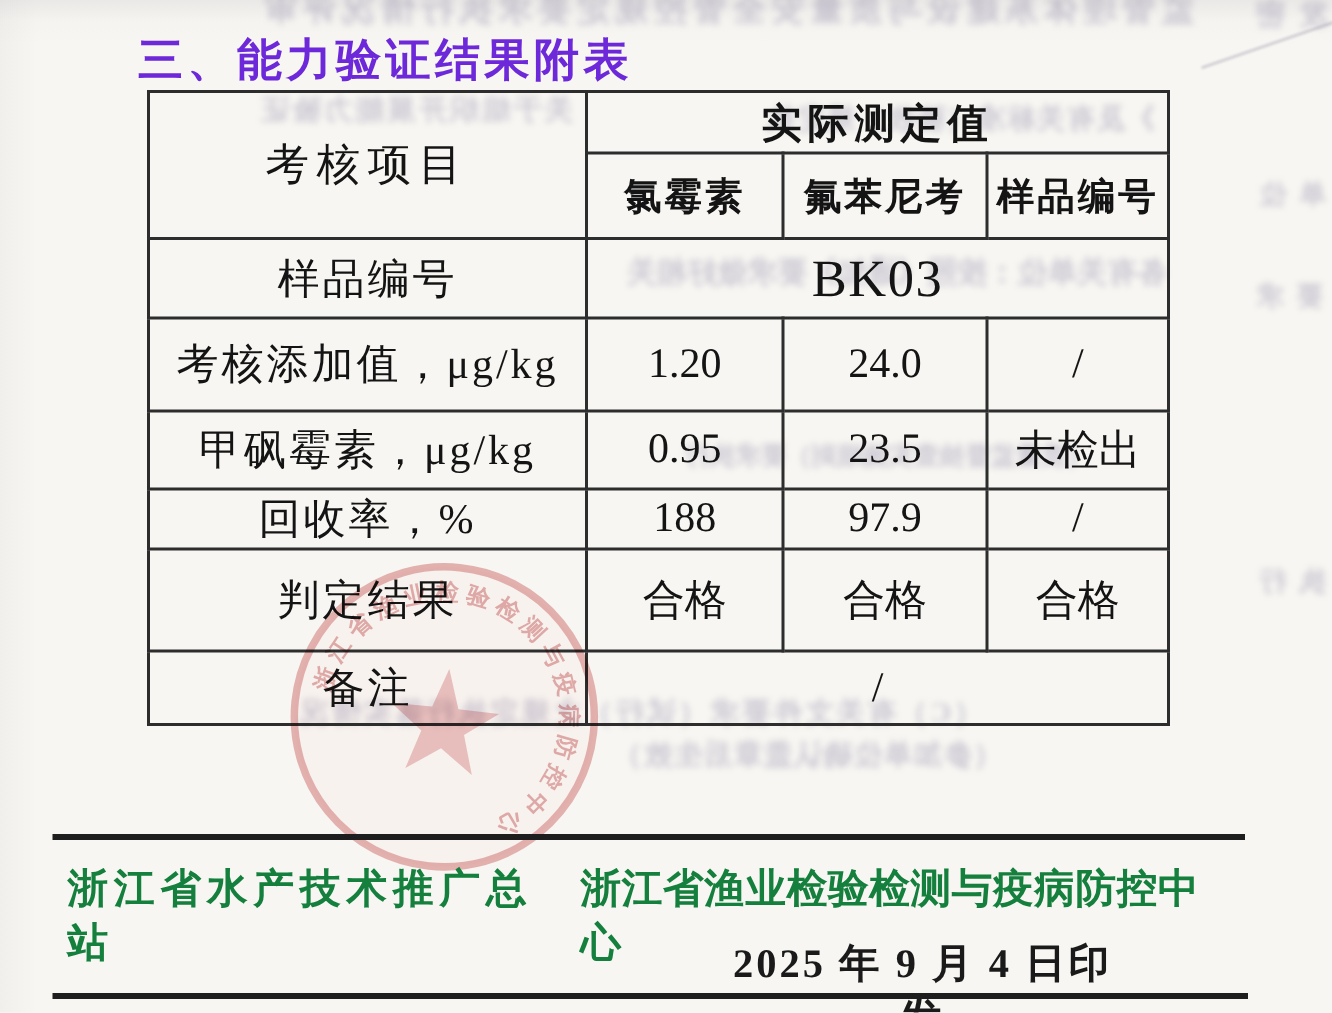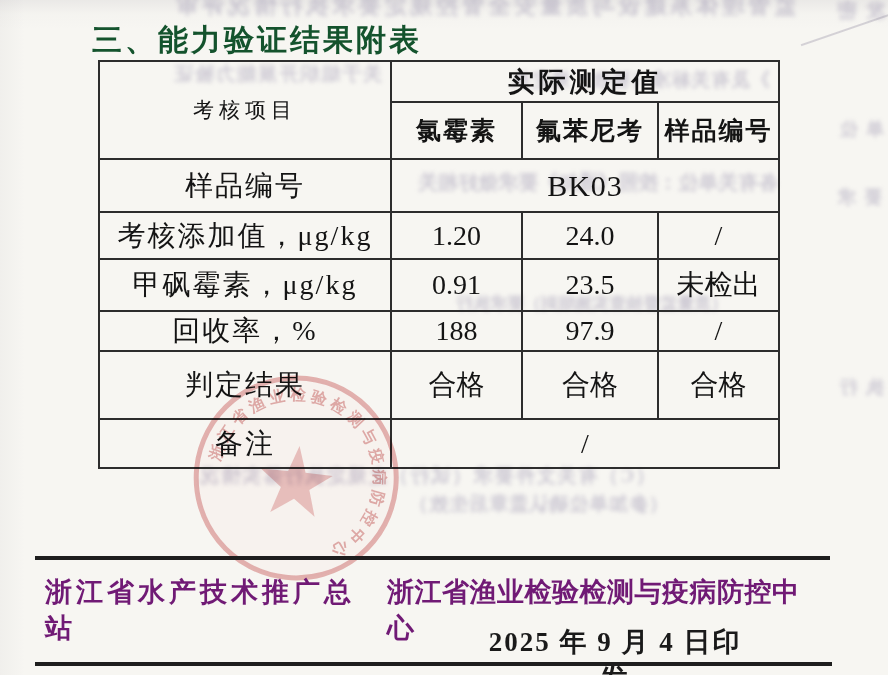--- a/index.html
+++ b/index.html
@@ -11,48 +11,48 @@
       #f7f6f2;
     font-family:"Liberation Serif", serif;
     color:#161616;
   }
   .abs{position:absolute;}
 
   
   .section-title{
     left:92px;top:20px;
     font-family:Liberation Serif, serif;
-    font-size:30px;font-weight:700;letter-spacing:3px;color:#14532d;
+    font-size:30px;font-weight:700;letter-spacing:3px;color:#6d28d9;
   }
 
   
   .results-table{
     left:98px;top:60px;width:680px;
     border-collapse:collapse;table-layout:fixed;
     font-size:28px;color:#141414;
   }
   .results-table td{
     border:2px solid #2d2d2d;
     text-align:center;vertical-align:middle;
     padding:0 4px;overflow:hidden;
   }
   .results-table .lbl{letter-spacing:2px;}
-  .results-table .item-head{font-size:21px;letter-spacing:5px;margin-left:24px;}
+  .results-table .item-head{font-size:29px;letter-spacing:5px;margin-left:24px;}
   .results-table .group-head{font-size:27px;letter-spacing:4px;font-weight:600;}
   .results-table .drug-head{font-size:25px;font-weight:600;letter-spacing:2px;}
   .results-table .val{font-size:28px;}
-  .results-table .sample-val{font-size:30px;letter-spacing:1px;}
+  .results-table .sample-val{font-size:35px;letter-spacing:1px;}
 
   
   .rule{background:#1e1e1e;height:4px;}
   .rule-top{left:35px;top:556px;width:795px;}
   .rule-bottom{left:35px;top:662px;width:797px;}
   .issuer-row{
     left:45px;top:574px;width:768px;display:flex;justify-content:center;
-    font-size:27px;font-weight:600;color:#701a75;gap:12px;
+    font-size:27px;font-weight:600;color:#15803d;gap:12px;
   }
   .issuer-left{letter-spacing:4px;}
   .issuer-right{letter-spacing:0.5px;}
   .issue-date{
     left:480px;top:624px;width:270px;text-align:center;
     font-size:27px;font-weight:600;letter-spacing:2px;color:#1a1a1a;
   }
 
   
   .seal{
@@ -112,29 +112,29 @@
     </tr>
     <tr style="height:57px">
       <td class="drug-head">氯霉素</td>
       <td class="drug-head">氟苯尼考</td>
       <td class="drug-head">样品编号</td>
     </tr>
     <tr style="height:53px">
       <td class="lbl">样品编号</td>
       <td colspan="3" class="sample-val">BK03</td>
     </tr>
-    <tr style="height:47px">
+    <tr style="height:62px">
       <td class="lbl">考核添加值，μg/kg</td>
       <td class="val">1.20</td>
       <td class="val">24.0</td>
       <td class="val">/</td>
     </tr>
     <tr style="height:52px">
       <td class="lbl">甲砜霉素，μg/kg</td>
-      <td class="val">0.91</td>
+      <td class="val">0.95</td>
       <td class="val">23.5</td>
       <td class="val">未检出</td>
     </tr>
     <tr style="height:40px">
       <td class="lbl">回收率，%</td>
       <td class="val">188</td>
       <td class="val">97.9</td>
       <td class="val">/</td>
     </tr>
     <tr style="height:68px">

